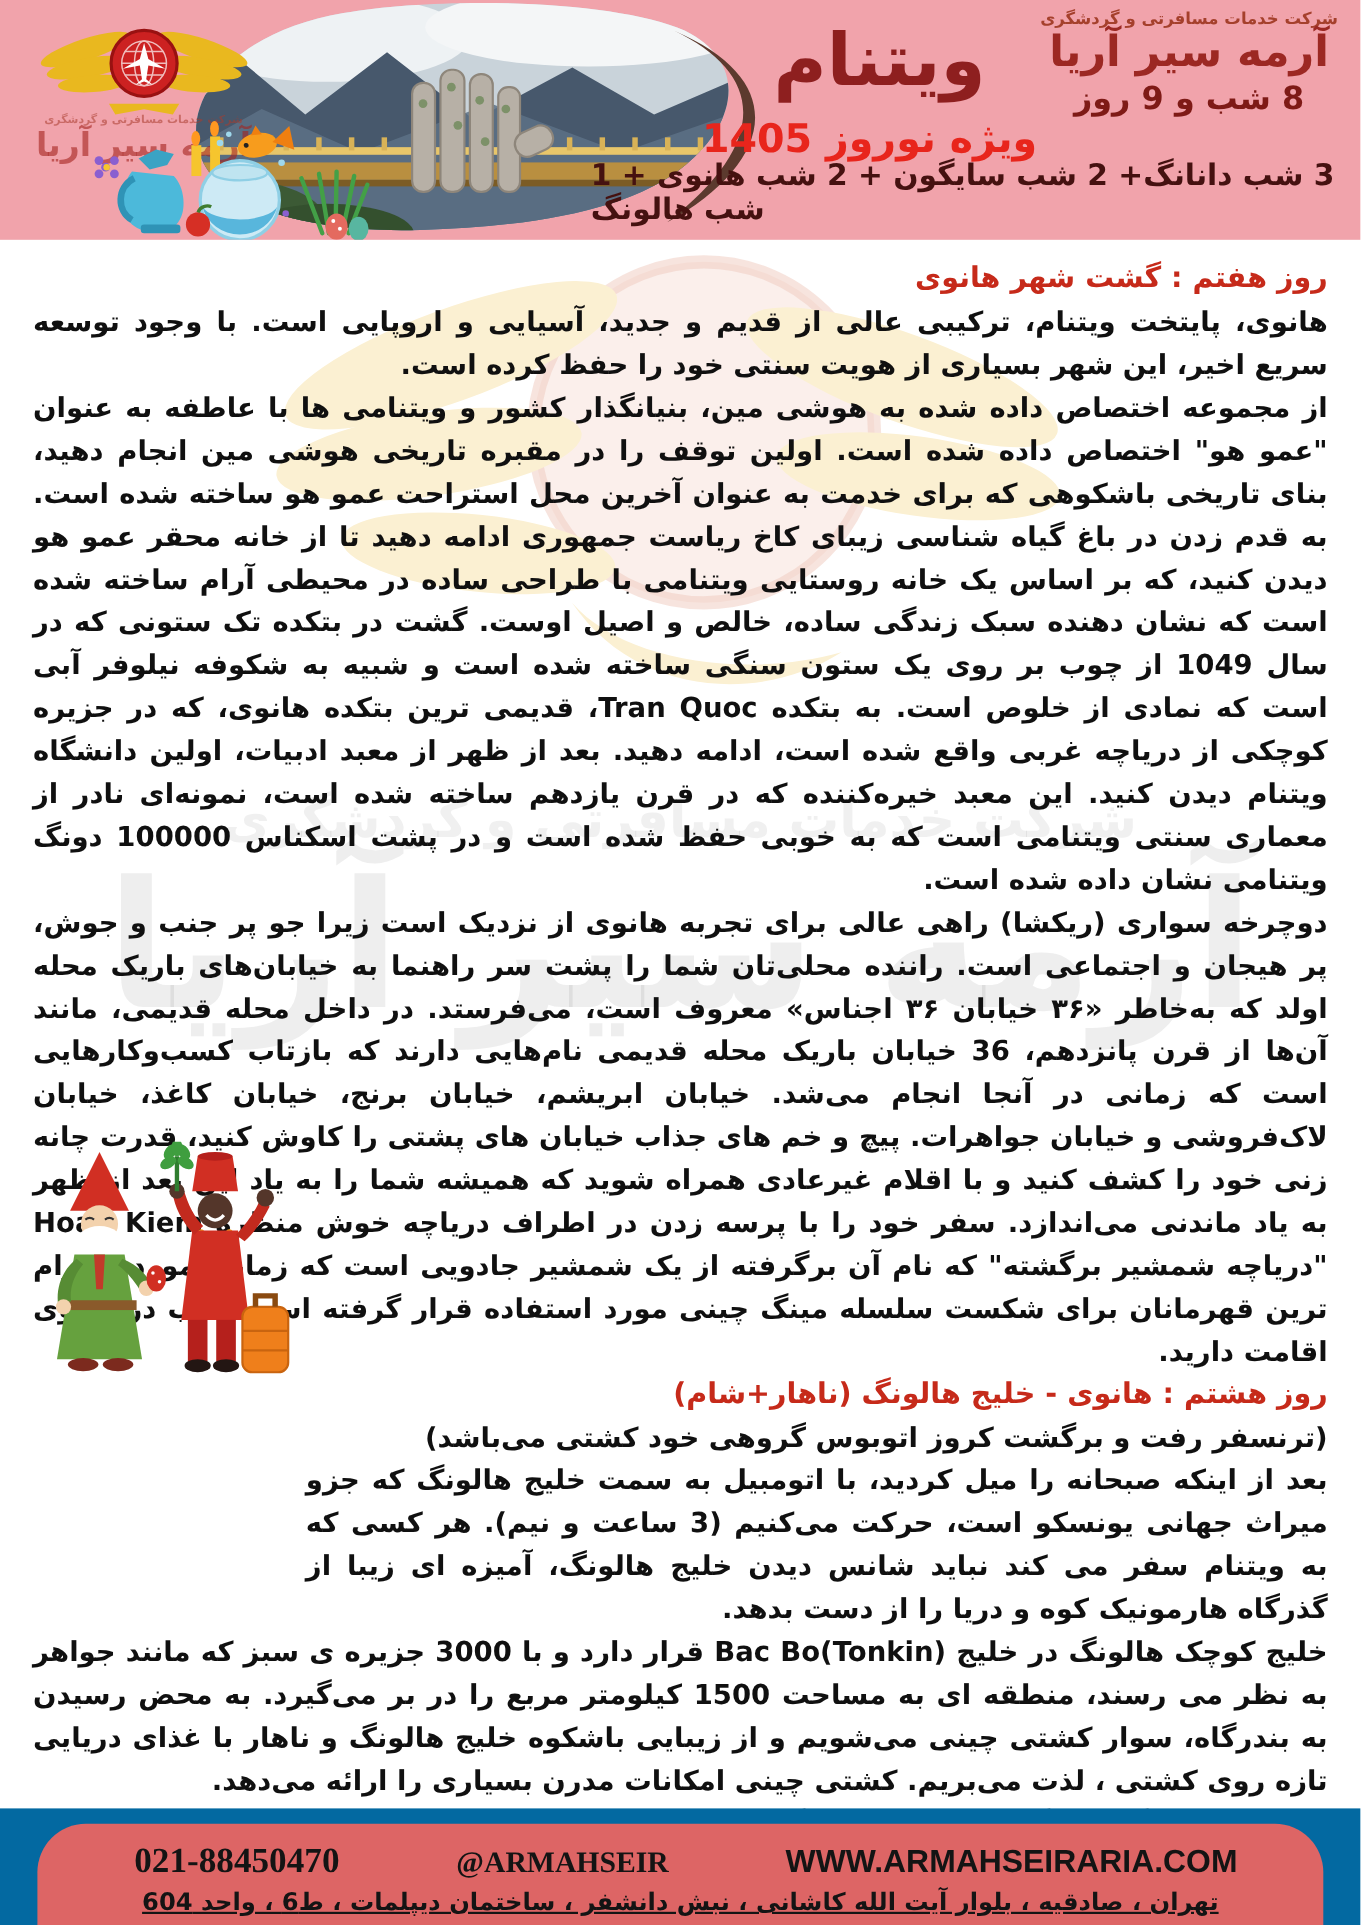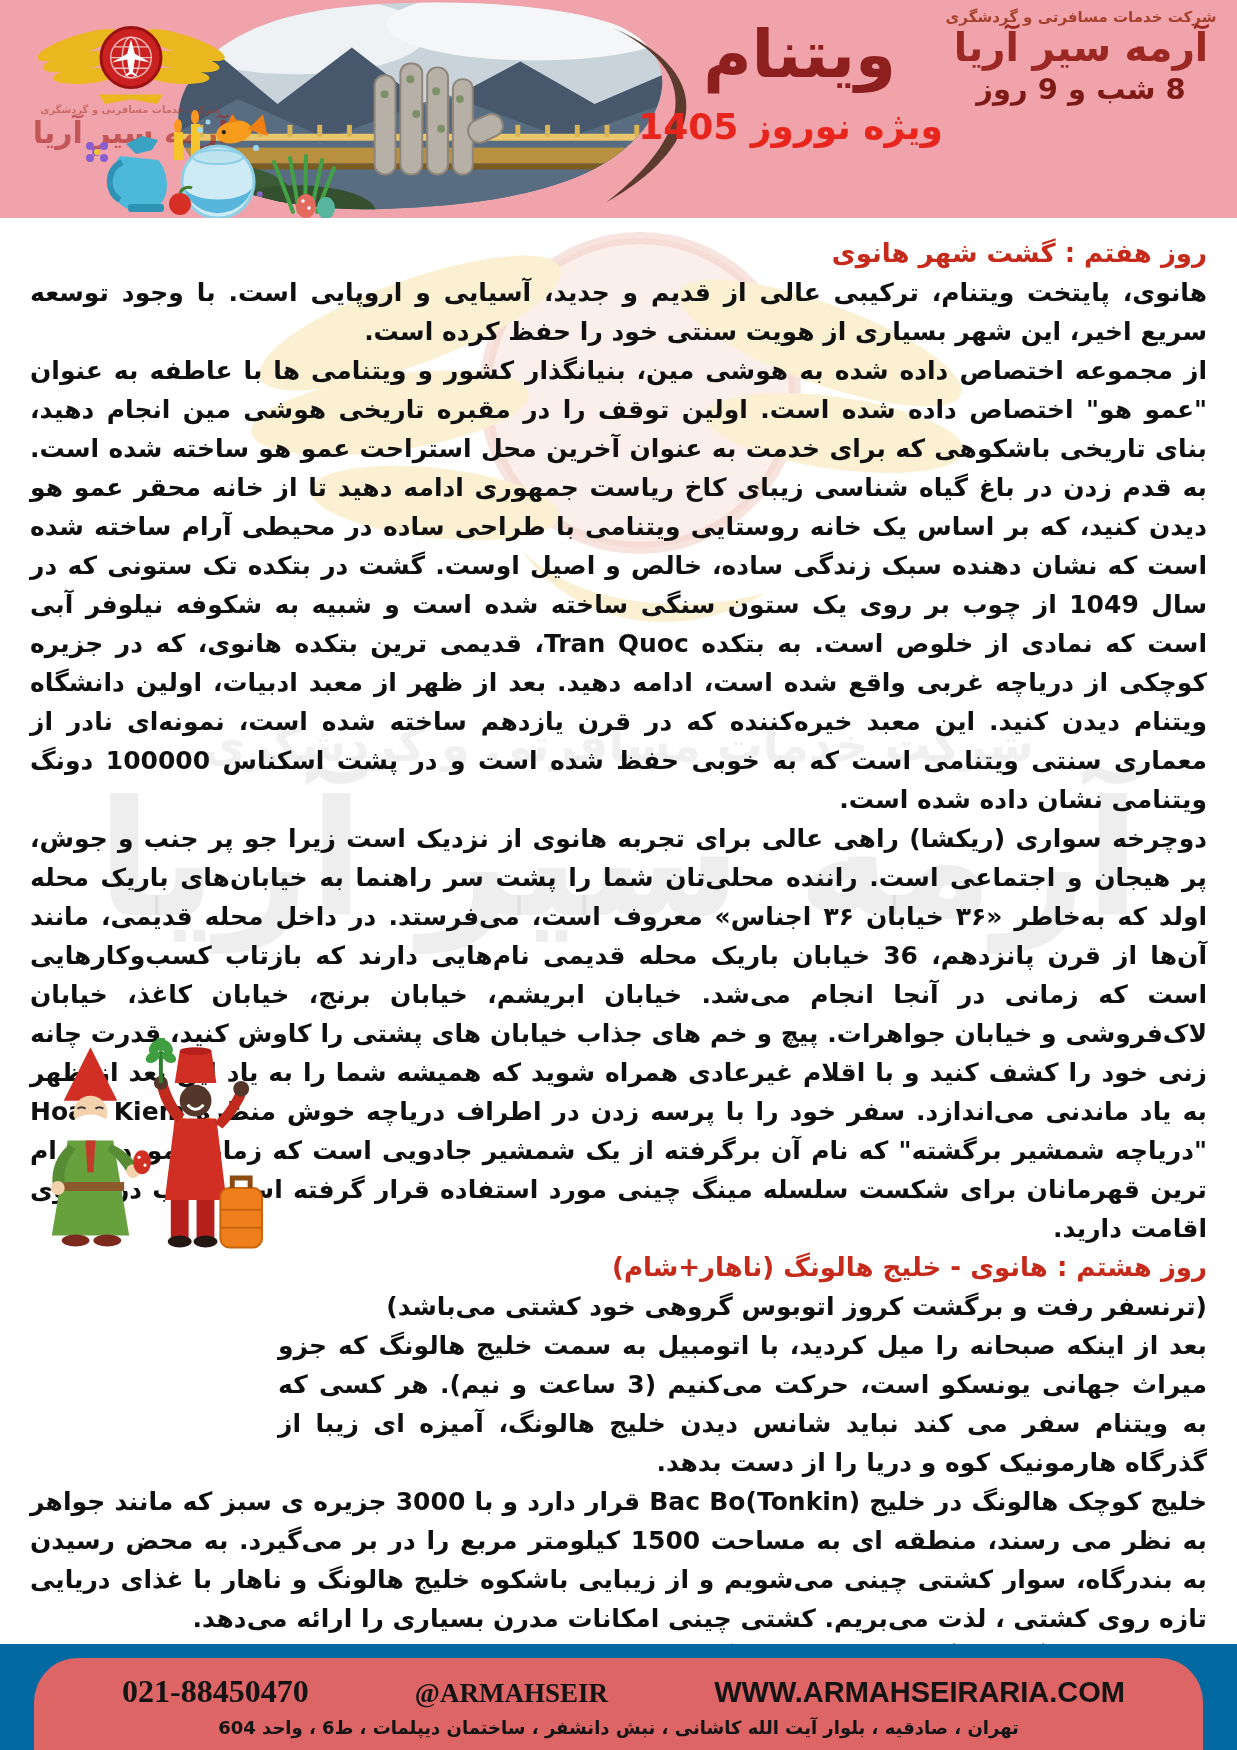--- a/index.html
+++ b/index.html
@@ -42,21 +42,21 @@
   .hajifiruz{position:absolute; left:26px; top:820px; width:238px; height:300px; z-index:3;}
   
   .footer{position:absolute; left:0; bottom:0; width:1237px; height:106px; background:#0369a1; z-index:5;}
   .footer-bar{position:absolute; left:34px; right:34px; top:14px; bottom:0;
     background:#dd6565; border-radius:44px 44px 0 0;}
   .contact-row{display:flex; justify-content:space-between; align-items:baseline;
     direction:ltr; padding:15px 78px 0 88px; color:#141414;}
   .contact-row .phone{font-family:"Liberation Serif", serif; font-weight:bold; font-size:32px;}
   .contact-row .insta{font-family:"Liberation Serif", serif; font-weight:bold; font-size:27px;}
   .contact-row .site{font-family:Liberation Sans, sans-serif; font-weight:bold; font-size:29px;}
-  .footer-address{text-align:center; font-size:18px; font-weight:bold; color:#141414; margin-top:7px;}
+  .footer-address{text-align:center; font-size:22px; font-weight:bold; color:#141414; margin-top:7px;text-decoration:underline;}
 </style>
 </head>
 <body>
 
 <div class="page">
 
   <div class="header">
 
     <svg class="bridge-svg" viewBox="0 0 600 220" aria-hidden="true">
       <defs>
@@ -191,20 +191,21 @@
 
     <div class="hd-title">ویتنام</div>
     <div class="hd-sub">ویژه نوروز 1405</div>
 
     <div class="hd-company">
       <div class="tagline">شرکت خدمات مسافرتی و گردشگری</div>
       <div class="brand">آرمه سیر آریا</div>
       <div class="duration">8 شب و 9 روز</div>
     </div>
 
+    <div class="hd-route">3 شب دانانگ+ 2 شب سایگون + 2 شب هانوی + 1 شب هالونگ</div>
   </div>
 
   <div class="content">
 
     <svg class="wm wm-emblem" viewBox="0 0 760 440" aria-hidden="true">
       <circle cx="420" cy="185" r="155" fill="#f8e2da" opacity="0.55"></circle>
       <circle cx="420" cy="185" r="155" fill="none" stroke="#efc9bd" stroke-width="12" opacity="0.5"></circle>
       <g fill="#fbf0d2">
         <ellipse cx="190" cy="115" rx="160" ry="42" transform="rotate(-20 190 115)"></ellipse>
         <ellipse cx="170" cy="205" rx="140" ry="38" transform="rotate(-8 170 205)"></ellipse>

